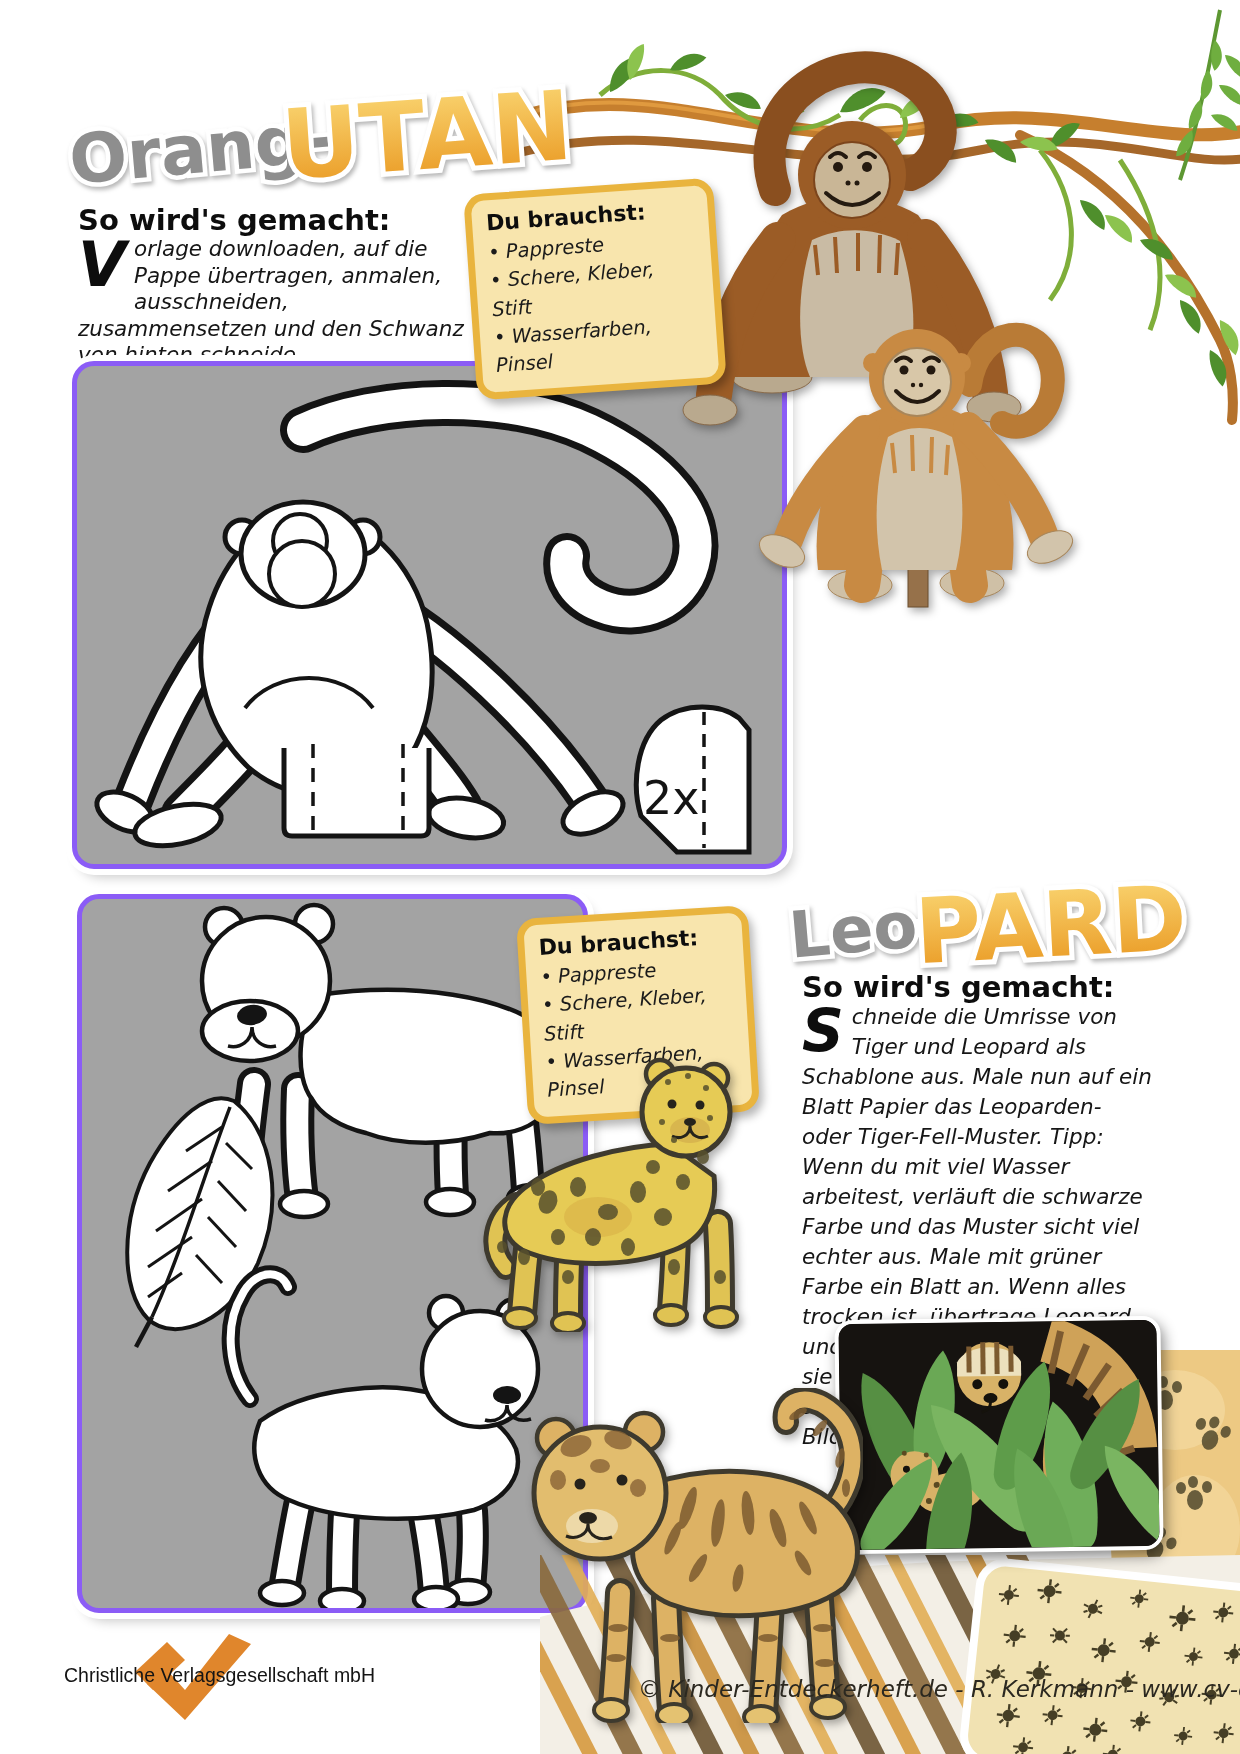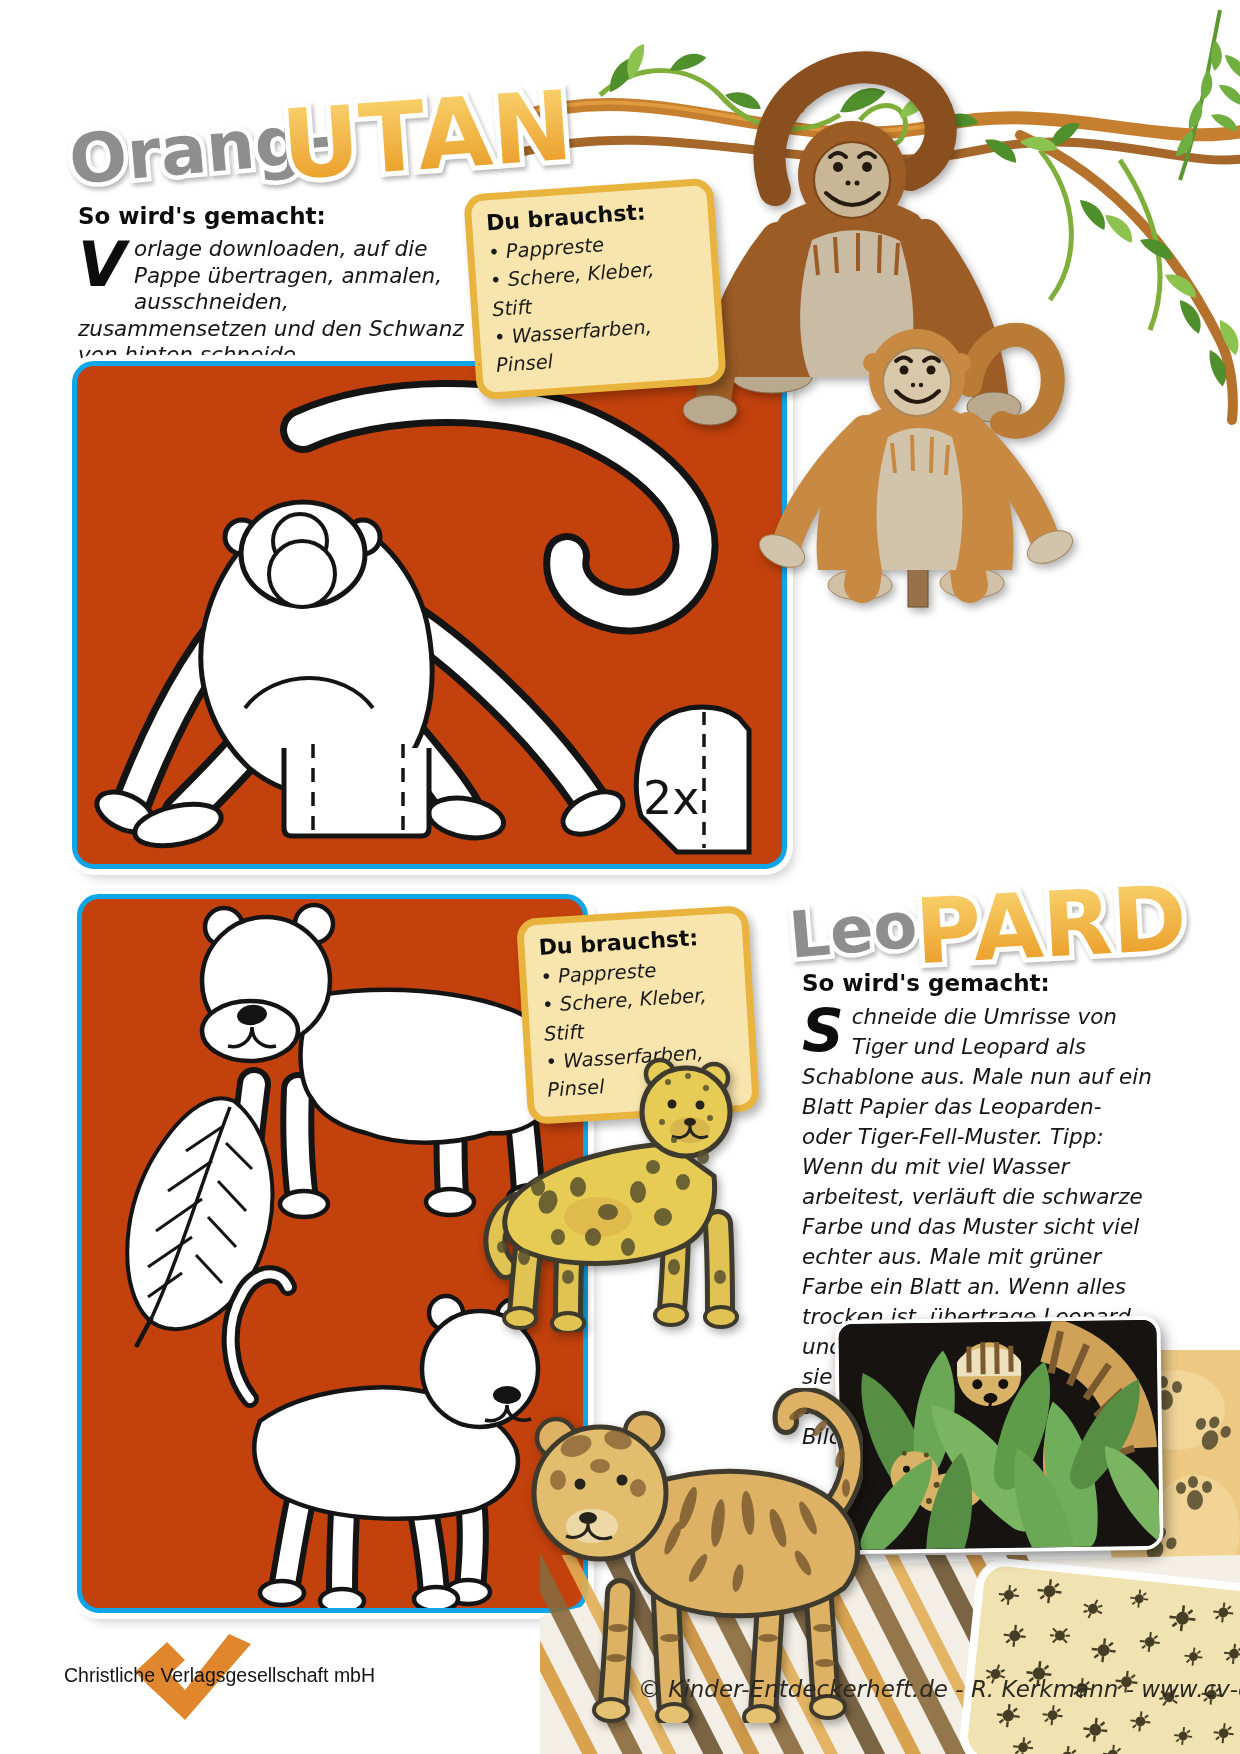--- a/index.html
+++ b/index.html
@@ -2,42 +2,42 @@
 <html><head>
 <meta charset="utf-8">
 <style>
   html,body{margin:0;padding:0;background:#e8e8e8}
   .page{position:relative;width:1240px;height:1754px;background:#ffffff;overflow:hidden;
         font-family:"Liberation Sans",sans-serif;color:#141414}
   .abs{position:absolute}
 
   
   .howto-heading{position:absolute;font-family:"DejaVu Sans",sans-serif;font-weight:bold;
-                 font-size:23px;color:#0d0d0d;white-space:nowrap}
+                 font-size:29px;color:#0d0d0d;white-space:nowrap}
   .howto-text{position:absolute;font-family:"DejaVu Sans",sans-serif;font-style:italic;
               font-size:21.5px;color:#161616;text-align:left}
   #para1{left:78px;top:236px;width:392px;line-height:26.5px}
   #para2{left:802px;top:1002px;width:352px;line-height:30px}
   .dropcap{float:left;font-family:"DejaVu Sans",sans-serif;font-style:italic;font-weight:bold;
            font-size:62px;line-height:50px;margin:4px 8px 0 0;color:#0d0d0d}
 
   
   .materials{position:absolute;background:#f8e5ad;border:7px solid #e9b43e;border-radius:20px;
              box-shadow:4px 6px 9px rgba(0,0,0,.28);padding:8px 14px 12px}
   .materials h3{margin:2px 0 4px;font-family:"DejaVu Sans",sans-serif;font-weight:bold;
                 font-size:22px;color:#0d0d0d}
   .materials ul{list-style:none;margin:0;padding:0}
   .materials li{font-family:"DejaVu Sans",sans-serif;font-style:italic;font-size:19.5px;
                 line-height:1.45;color:#1b1b1b}
   .materials li::before{content:"• "}
   #materials1{left:470px;top:186px;width:208px;transform:rotate(-4deg)}
   #materials2{left:522px;top:912px;width:190px;transform:rotate(-3.5deg)}
 
   
-  .template-box{position:absolute;background:#c2410c;border:5px solid #0ea5e9;border-radius:22px;
+  .template-box{position:absolute;background:#a3a3a3;border:5px solid #8b5cf6;border-radius:22px;
                 box-shadow:0 0 0 6px #fff,6px 8px 12px rgba(0,0,0,.22)}
   #template1{left:72px;top:361px;width:705px;height:498px}
   #template2{left:77px;top:894px;width:501px;height:709px}
   .template-box svg{position:absolute;left:0;top:0}
 
   
   .photo-frame{position:absolute;left:836px;top:1318px;width:318px;height:226px;background:#161310;
                border:4px solid #fff;border-radius:18px;transform:rotate(-0.8deg);overflow:hidden;
                box-shadow:3px 6px 14px rgba(0,0,0,.45)}
 

